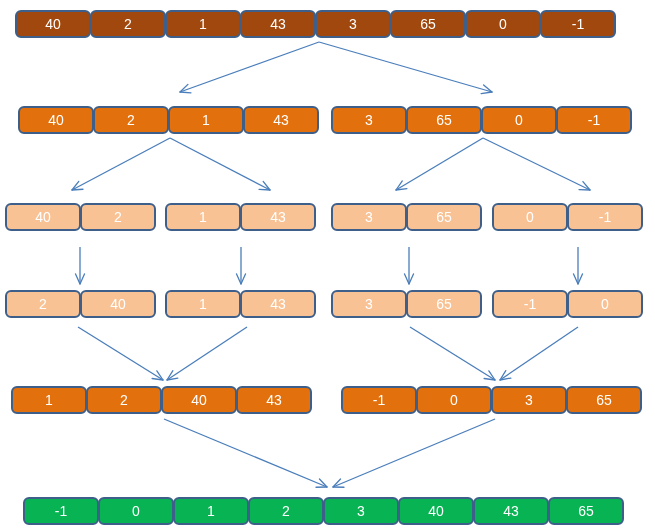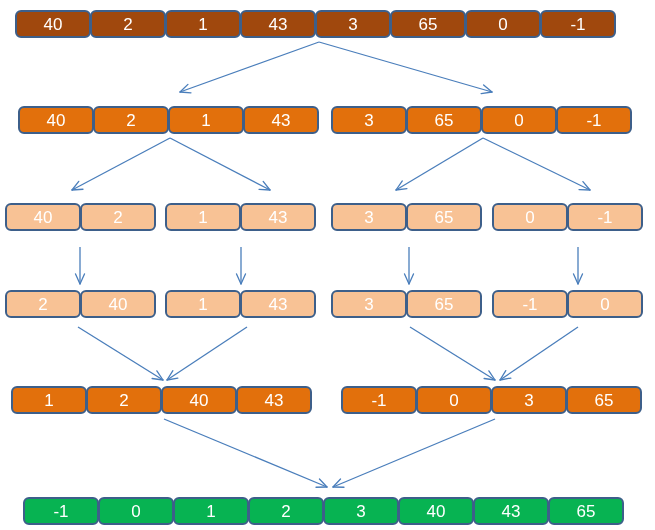--- a/index.html
+++ b/index.html
@@ -34,21 +34,21 @@
     box-sizing: border-box;
   }
   .cell {
     box-sizing: border-box;
     border: 2.5px solid #3d5f8a;
     border-radius: 6px;
     display: flex;
     align-items: center;
     justify-content: center;
     color: #ffffff;
-    font-size: 17px;
+    font-size: 14px;
     line-height: 1;
     height: 100%;
     margin-right: -1px;
     position: relative;
   }
   .cell:last-child { margin-right: 0; }
   .row-level-0 .cell { background: #a0480d; }
   .row-level-1 .cell { background: #e2700c; }
   .row-level-2 .cell { background: #f8c295; }
   .row-level-3 .cell { background: #f8c295; }

